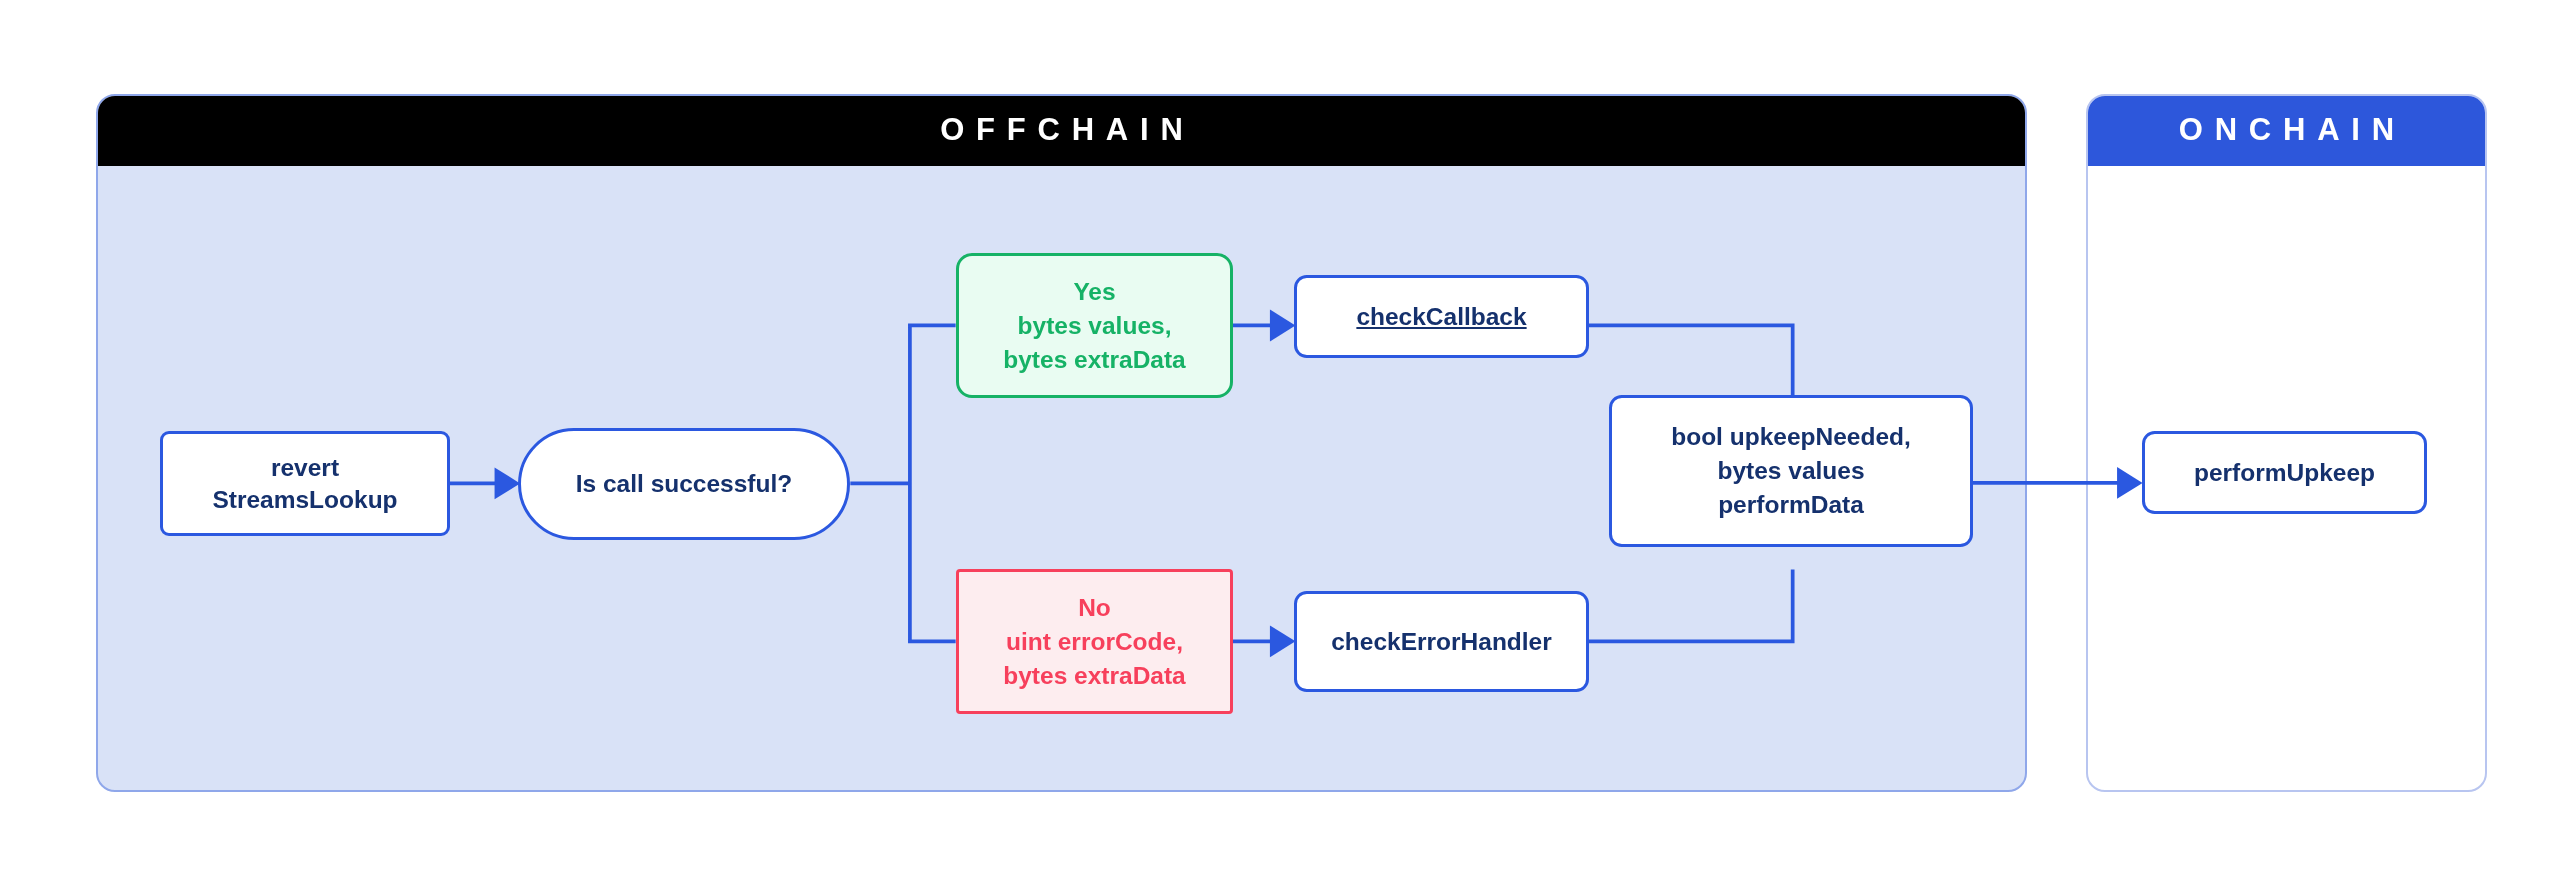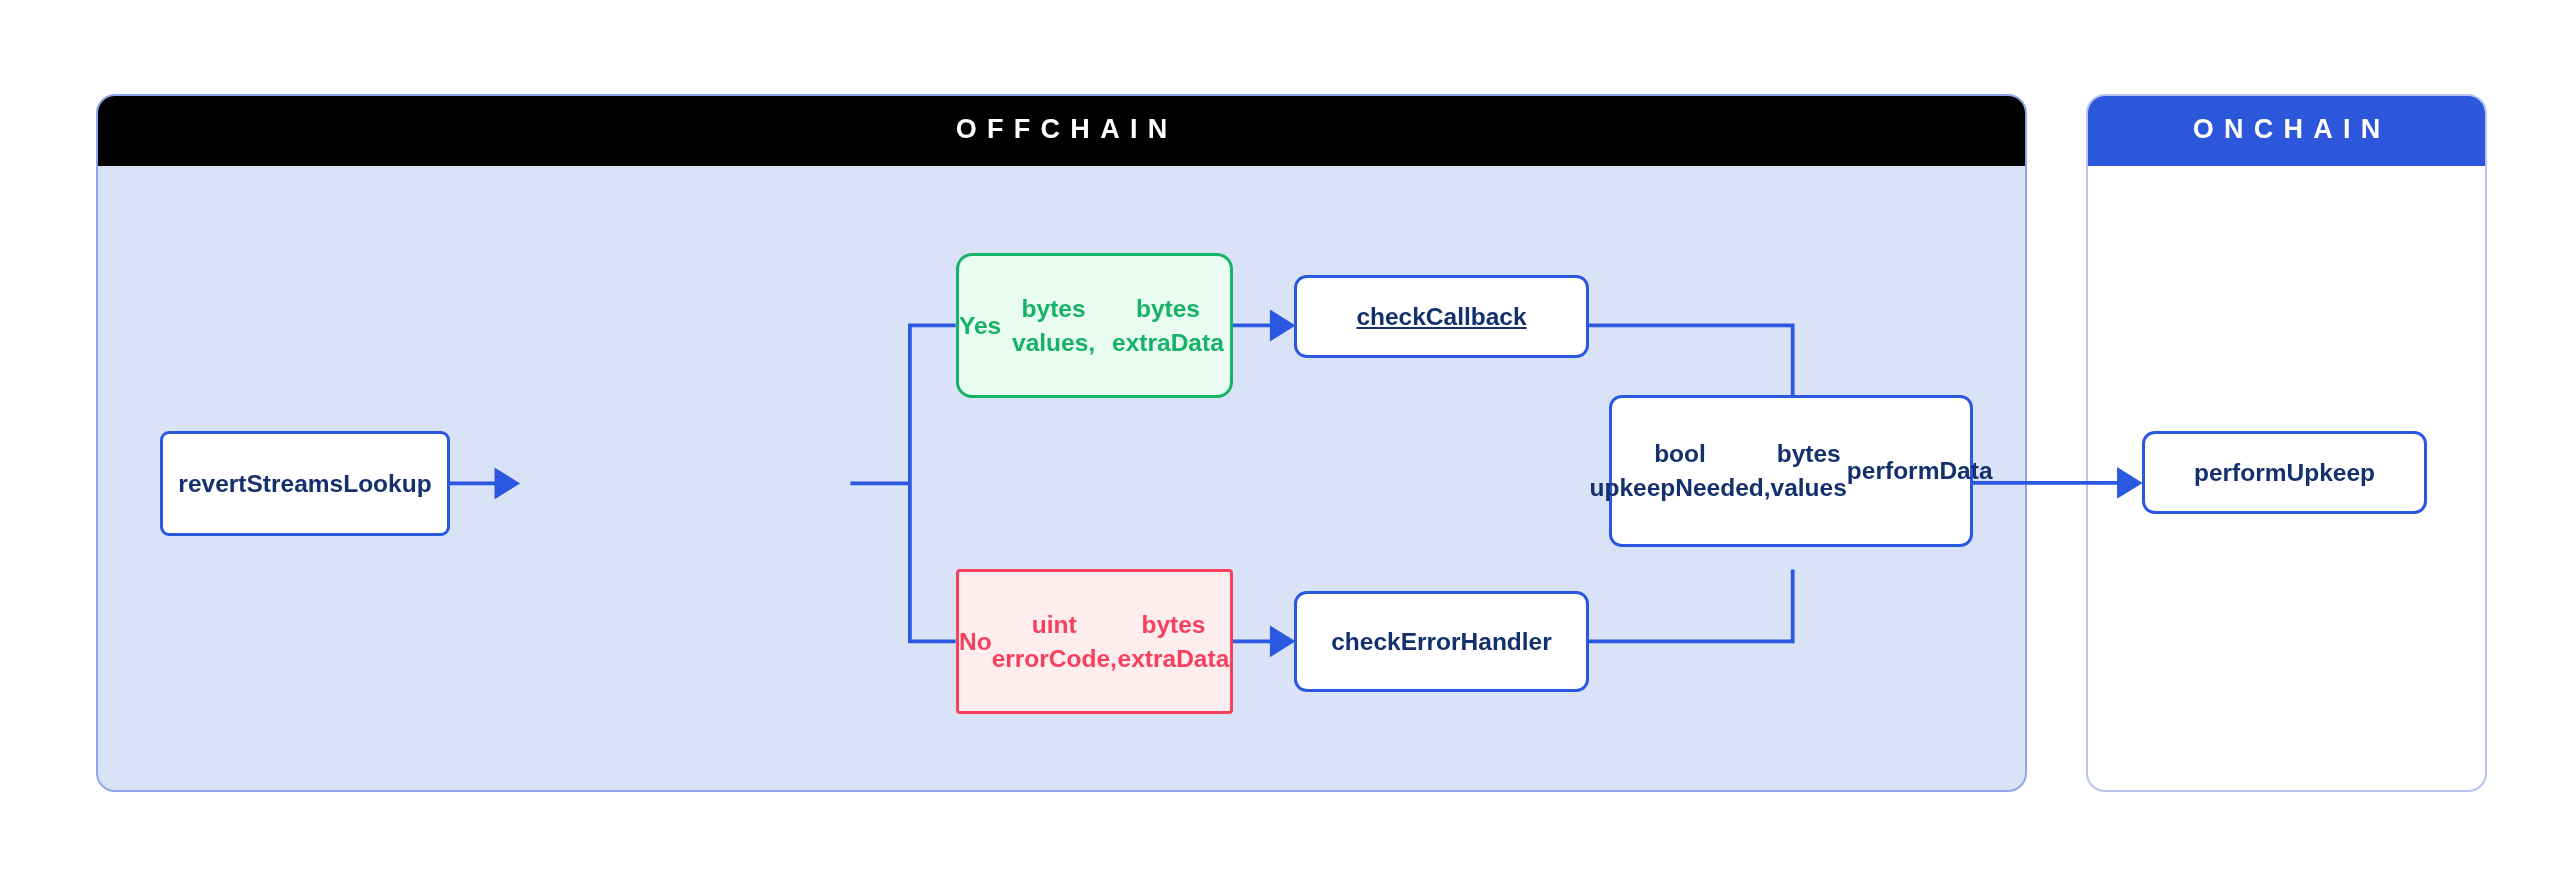--- a/index.html
+++ b/index.html
@@ -22,35 +22,35 @@
     left:2086px;top:94px;width:401px;height:698px;
     border-color:var(--onchain-border);
     background:var(--onchain-body-bg);
   }
   .panel-header{
     margin:-2.1px -2.1px 0 -2.1px;
     height:72px;
     border-radius:19px 19px 0 0;
     display:flex;align-items:center;justify-content:center;
     color:#ffffff;
-    font-size:27px;font-weight:bold;
+    font-size:31px;font-weight:bold;
     letter-spacing:0.38em;text-indent:0.38em;
   }
   .panel-offchain .panel-header{background:var(--offchain-header-bg);}
   .panel-onchain .panel-header{background:var(--onchain-header-bg);}
 
   
   svg.edges{position:absolute;left:0;top:0;width:2576px;height:886px;pointer-events:none;}
   .edge{stroke:var(--accent);stroke-width:7px;fill:none;}
   .arrowhead{fill:var(--accent);stroke:none;}
 
   
   .node{
     position:absolute;box-sizing:border-box;
-    display:flex;flex-direction:row;align-items:center;justify-content:center;
+    display:flex;flex-direction:column;align-items:center;justify-content:center;
     background:var(--node-bg);
     border:3.2px solid var(--accent);
     border-radius:12.8px;
     color:var(--navy);
     font-weight:bold;font-size:24.5px;line-height:32px;
     text-align:center;
   }
   .node .line{display:block;}
   .node-revert{left:160px;top:431px;width:290px;height:105px;border-radius:9px;}
   .node-decision{left:518px;top:428px;width:332px;height:112px;border-radius:56px;}
@@ -103,20 +103,23 @@
 
     <path class="edge" d="M3709 908 H3985"></path>
     <path class="arrowhead" d="M4029 908 L3981 878 L3981 938 Z"></path>
   </svg>
 
   <div class="node node-revert">
     <span class="line">revert</span>
     <span class="line">StreamsLookup</span>
   </div>
 
+  <div class="node node-decision">
+    <span class="line">Is call successful?</span>
+  </div>
 
   <div class="node node-yes">
     <span class="line">Yes</span>
     <span class="line">bytes values,</span>
     <span class="line">bytes extraData</span>
   </div>
 
   <div class="node node-check-callback">
     <span class="line">checkCallback</span>
   </div>

